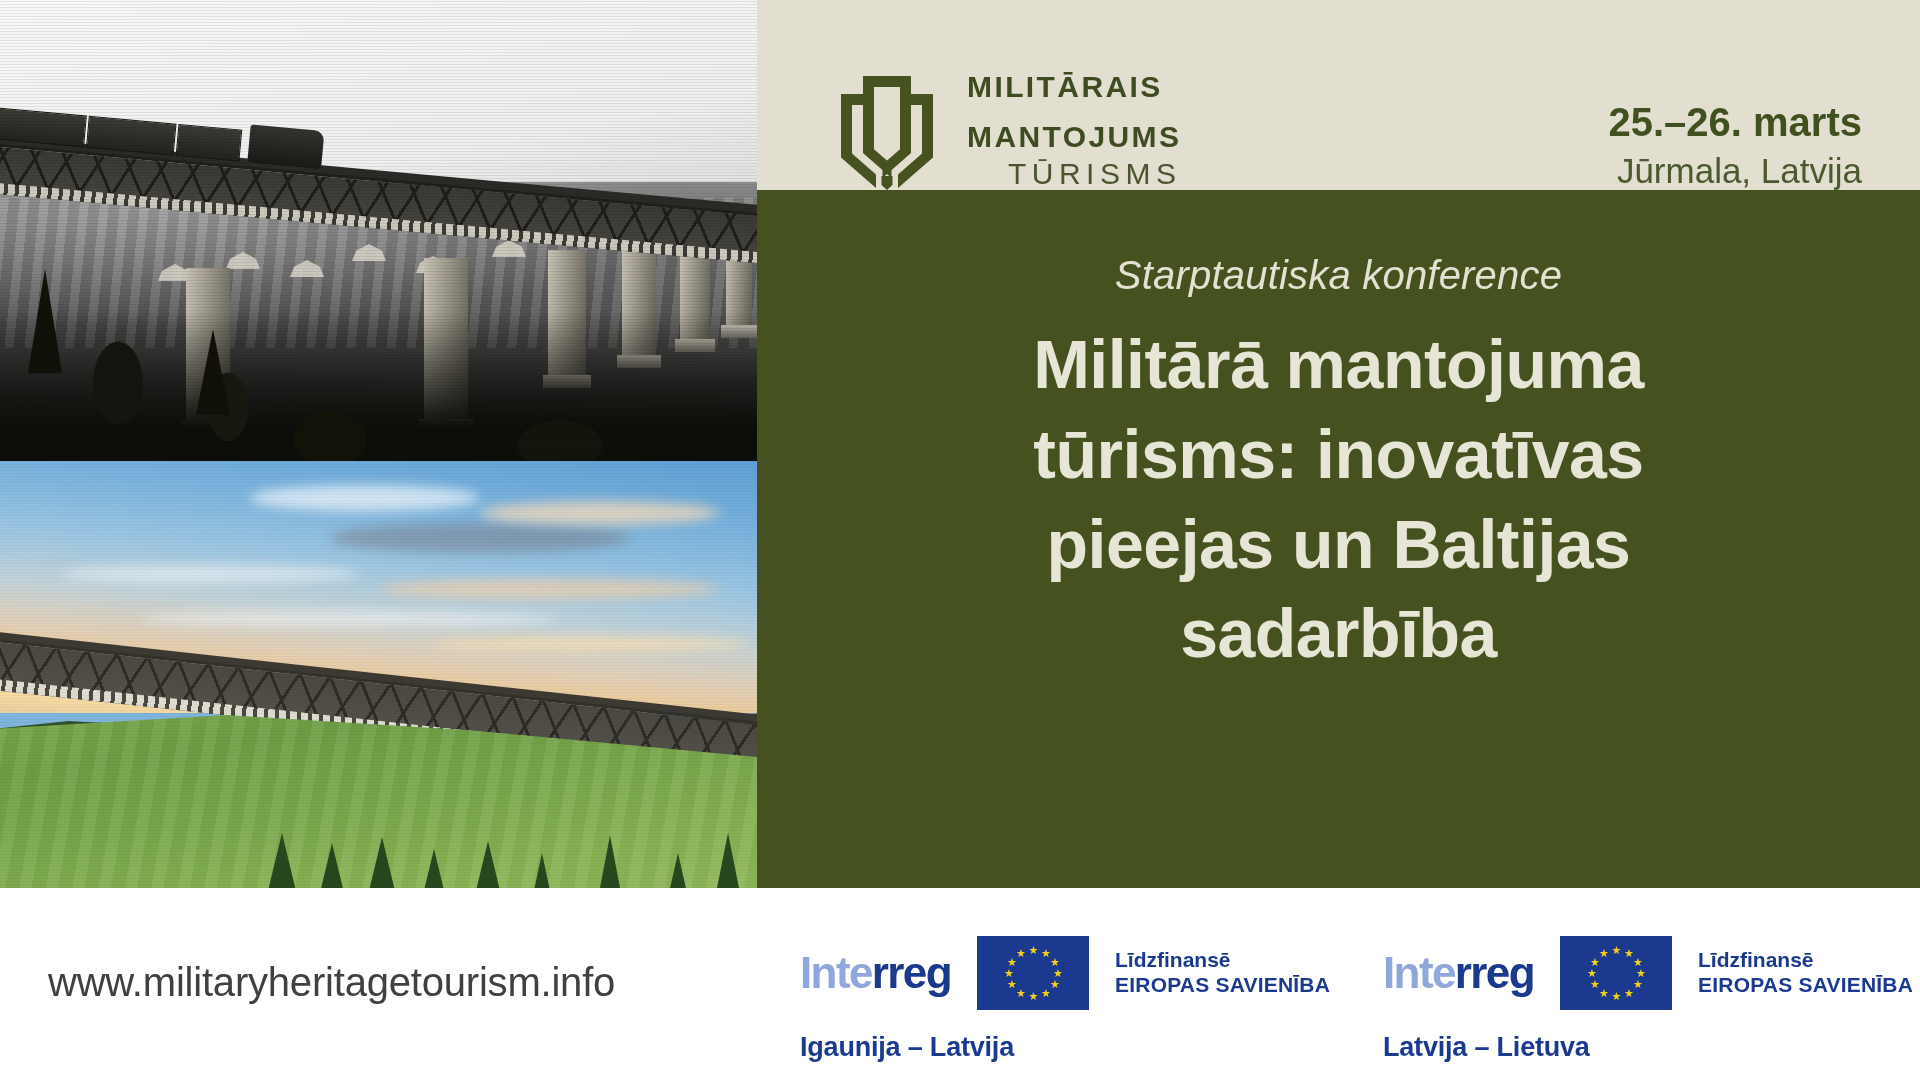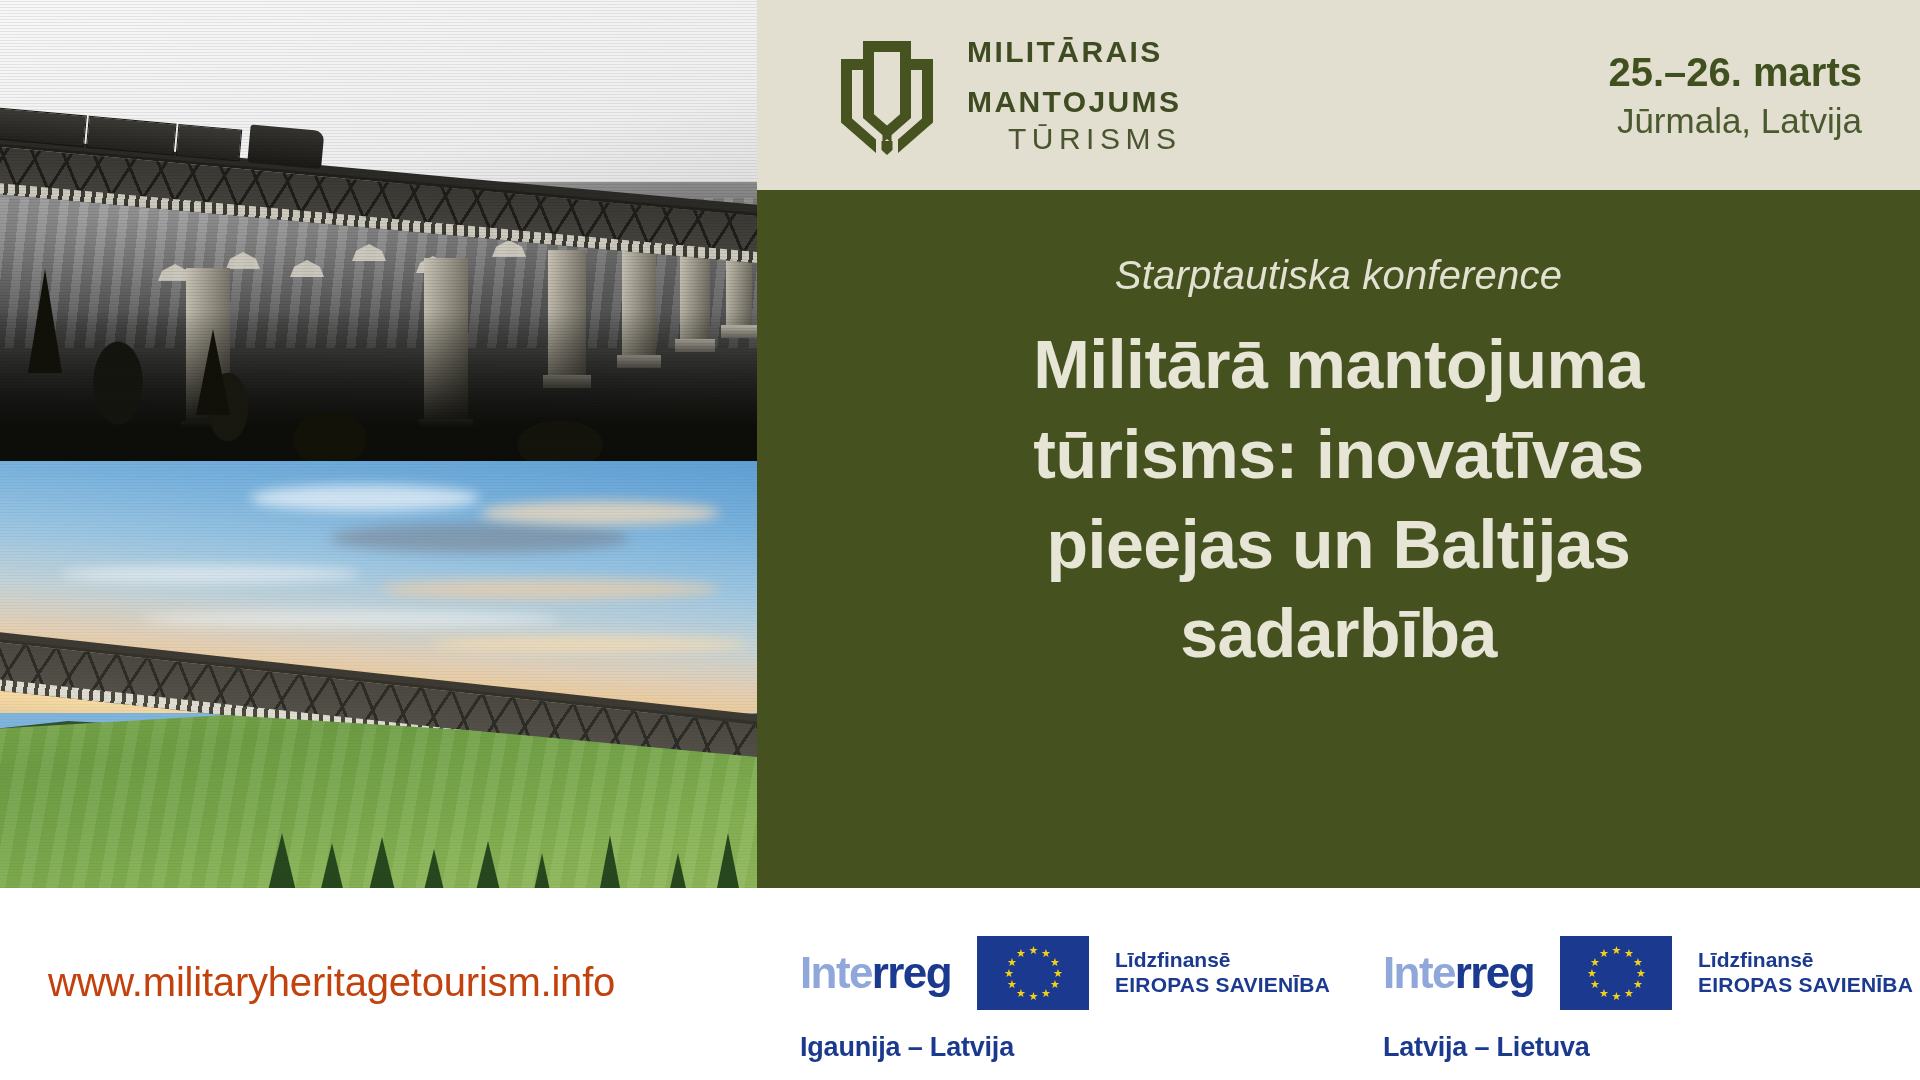--- a/index.html
+++ b/index.html
@@ -90,42 +90,42 @@
   .conifer{position:absolute;width:0;height:0;border-left:14px solid transparent;border-right:14px solid transparent;border-bottom:58px solid #27481f;}
   .mod-fence{position:absolute;left:0;top:352px;width:470px;height:70px;opacity:.55;
       background:repeating-linear-gradient(88deg,rgba(40,50,30,.75) 0 1px,rgba(0,0,0,0) 1px 13px);
       transform:rotate(-5deg);}
   .photo-grain{position:absolute;inset:0;pointer-events:none;opacity:.16;
       background-image:repeating-linear-gradient(0deg,rgba(0,0,0,.5) 0 1px,rgba(255,255,255,.0) 1px 3px);}
 
   
   .right-panel{position:absolute;left:757px;top:0;width:1163px;height:888px;}
 
-  .header-band{position:absolute;left:0;top:0;width:100%;height:190px;background:#e2ded0;display:flex;align-items:center;}
+  .header-band{position:absolute;left:0;top:0;width:100%;height:190px;background:#e2ded0;display:flex;align-items:flex-end;}
   .brand{display:flex;align-items:center;gap:26px;padding-left:76px;}
   .brand-mark{width:108px;height:120px;flex:0 0 auto;}
   .brand-words{line-height:1;}
   .brand-l1,.brand-l2{font-weight:bold;letter-spacing:2.4px;color:#3f4b20;font-size:30px;display:block;}
   .brand-l2{margin-top:20px;}
   .brand-l3{display:block;margin-top:7px;font-size:30px;letter-spacing:5.5px;color:#4a5530;text-align:right;}
 
   .date-block{margin-left:auto;padding-right:58px;text-align:right;line-height:1.12;}
   .date-main{font-size:40px;font-weight:bold;color:#40501e;display:block;}
   .date-sub{font-size:35px;color:#4b5a2e;display:block;margin-top:6px;}
 
   .title-band{position:absolute;left:0;top:190px;width:100%;height:698px;background:#45511f;
      display:flex;flex-direction:column;align-items:center;justify-content:flex-start;padding-top:28px;box-sizing:border-box;}
   .kicker{font-size:40px;font-style:italic;color:#e3e2d2;letter-spacing:.2px;margin-top:35px;}
   .main-title{margin-top:22px;width:880px;text-align:center;color:#e6e5d6;
      font-size:68px;font-weight:bold;line-height:1.32;letter-spacing:-.5px;}
   .main-title span{display:block;}
 
   
   .footer{position:absolute;left:0;top:888px;width:1920px;height:192px;background:#ffffff;}
-  .site-url{position:absolute;left:48px;top:72px;font-size:40px;color:#c2410c;letter-spacing:-.2px;}
+  .site-url{position:absolute;left:48px;top:72px;font-size:40px;color:#404040;letter-spacing:-.2px;}
 
   .eu-block{position:absolute;top:48px;}
   .eu-block.b1{left:800px;}
   .eu-block.b2{left:1383px;}
   .eu-row{display:flex;align-items:center;gap:26px;}
   .interreg{font-size:44px;font-weight:bold;color:#1b3a8f;letter-spacing:-1.6px;line-height:.9;}
   .interreg .lite{color:#8fa7da;}
   .eu-flag{width:112px;height:74px;background:#1b3a8f;position:relative;flex:0 0 auto;}
   .eu-star{position:absolute;width:9px;height:9px;color:#f5d018;font-size:11px;line-height:9px;text-align:center;}
   .eu-text{line-height:1.18;}

